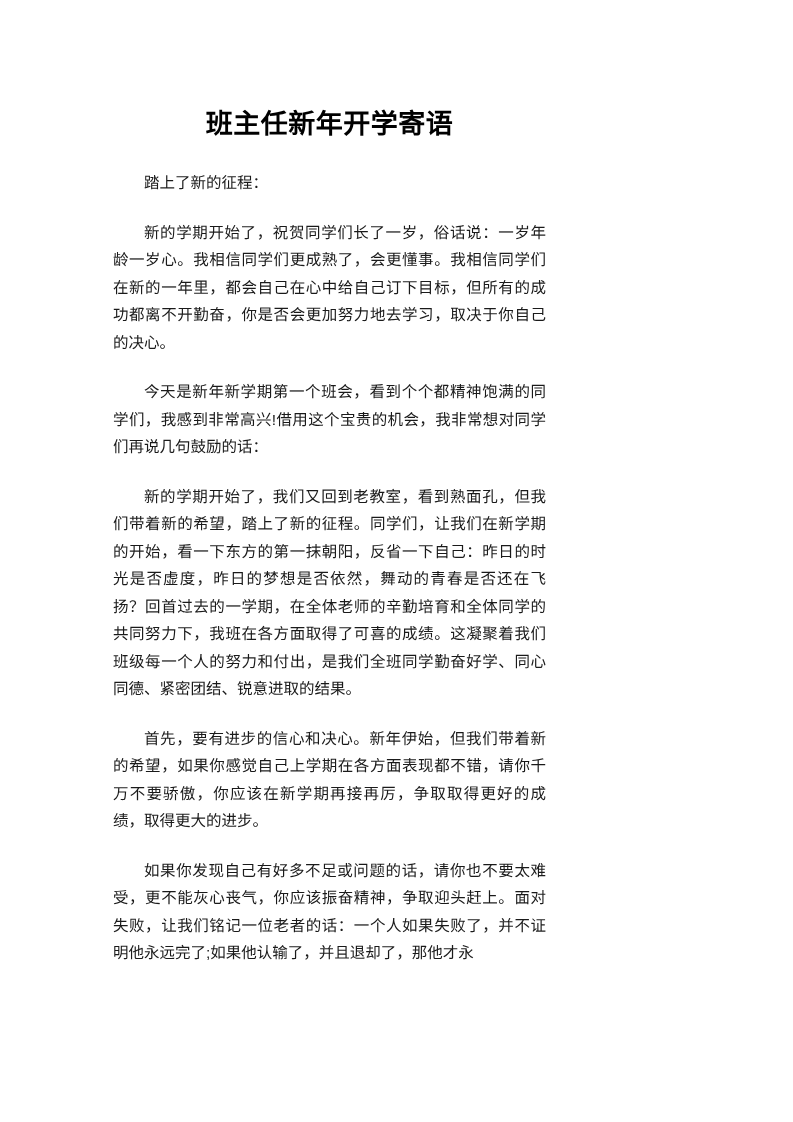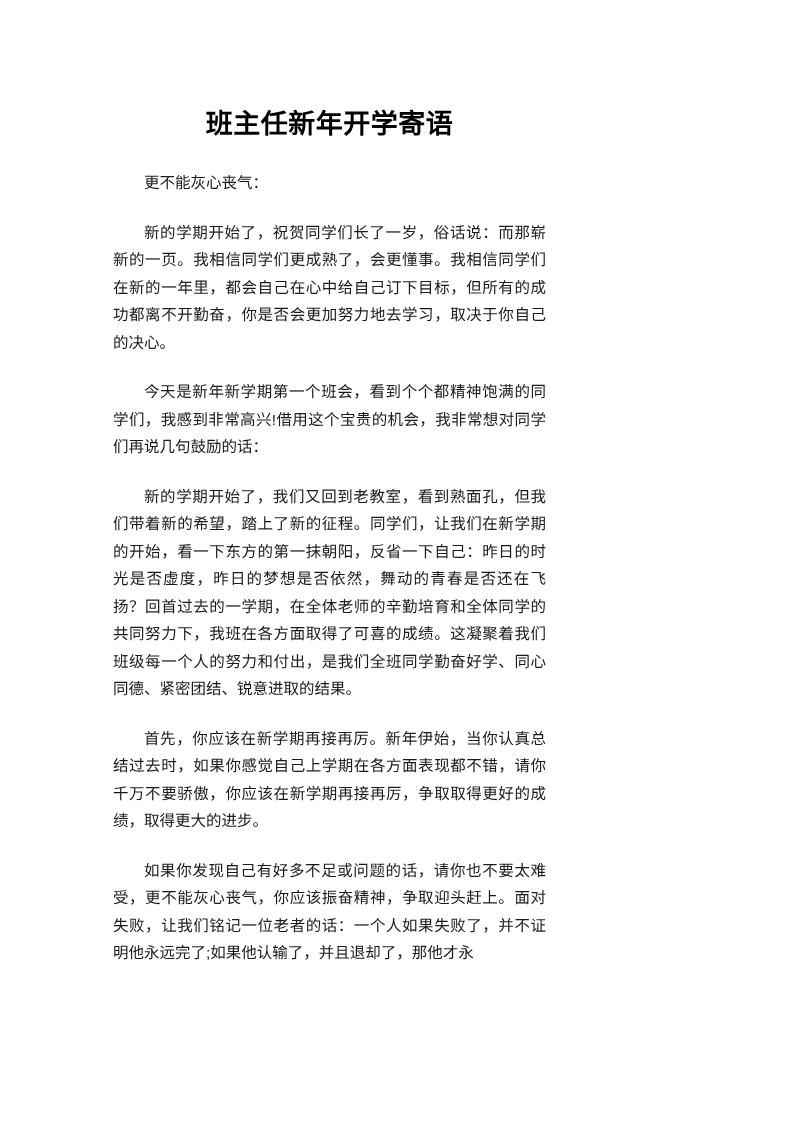--- a/index.html
+++ b/index.html
@@ -46,27 +46,27 @@
     margin-bottom: 0;
   }
 </style>
 </head>
 <body>
 
 <div class="page">
   <div class="content">
     <h1 class="doc-title">班主任新年开学寄语</h1>
 
-    <p class="body-par">更不能灰心丧气：</p>
+    <p class="body-par">踏上了新的征程：</p>
 
 
 
-    <p class="body-par">新的学期开始了，祝贺同学们长了一岁，俗话说：而那崭新的一页。我相信同学们更成熟了，会更懂事。我相信同学们在新的一年里，都会自己在心中给自己订下目标，但所有的成功都离不开勤奋，你是否会更加努力地去学习，取决于你自己的决心。</p>
+    <p class="body-par">新的学期开始了，祝贺同学们长了一岁，俗话说：一岁年龄一岁心。我相信同学们更成熟了，会更懂事。我相信同学们在新的一年里，都会自己在心中给自己订下目标，但所有的成功都离不开勤奋，你是否会更加努力地去学习，取决于你自己的决心。</p>
 
     <p class="body-par">今天是新年新学期第一个班会，看到个个都精神饱满的同学们，我感到非常高兴!借用这个宝贵的机会，我非常想对同学们再说几句鼓励的话：</p>
 
     <p class="body-par">新的学期开始了，我们又回到老教室，看到熟面孔，但我们带着新的希望，踏上了新的征程。同学们，让我们在新学期的开始，看一下东方的第一抹朝阳，反省一下自己：昨日的时光是否虚度，昨日的梦想是否依然，舞动的青春是否还在飞扬？回首过去的一学期，在全体老师的辛勤培育和全体同学的共同努力下，我班在各方面取得了可喜的成绩。这凝聚着我们班级每一个人的努力和付出，是我们全班同学勤奋好学、同心同德、紧密团结、锐意进取的结果。</p>
 
-    <p class="body-par">首先，你应该在新学期再接再厉。新年伊始，当你认真总结过去时，如果你感觉自己上学期在各方面表现都不错，请你千万不要骄傲，你应该在新学期再接再厉，争取取得更好的成绩，取得更大的进步。</p>
+    <p class="body-par">首先，要有进步的信心和决心。新年伊始，但我们带着新的希望，如果你感觉自己上学期在各方面表现都不错，请你千万不要骄傲，你应该在新学期再接再厉，争取取得更好的成绩，取得更大的进步。</p>
 
     <p class="body-par">如果你发现自己有好多不足或问题的话，请你也不要太难受，更不能灰心丧气，你应该振奋精神，争取迎头赶上。面对失败，让我们铭记一位老者的话：一个人如果失败了，并不证明他永远完了;如果他认输了，并且退却了，那他才永</p>
   </div>
 </div>
 
 </body></html>

